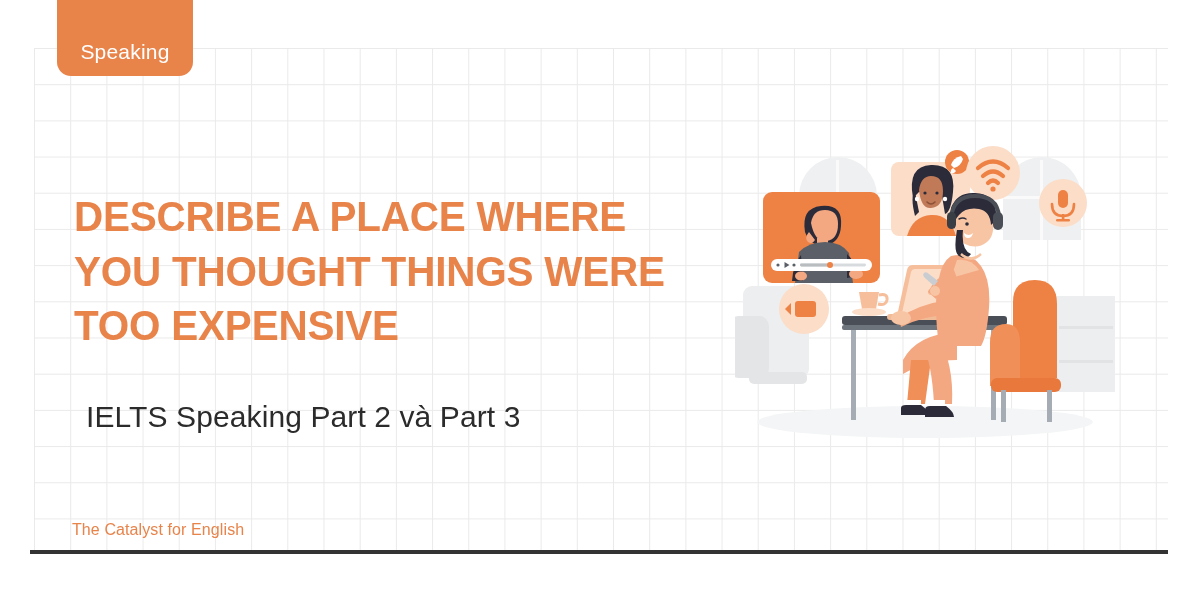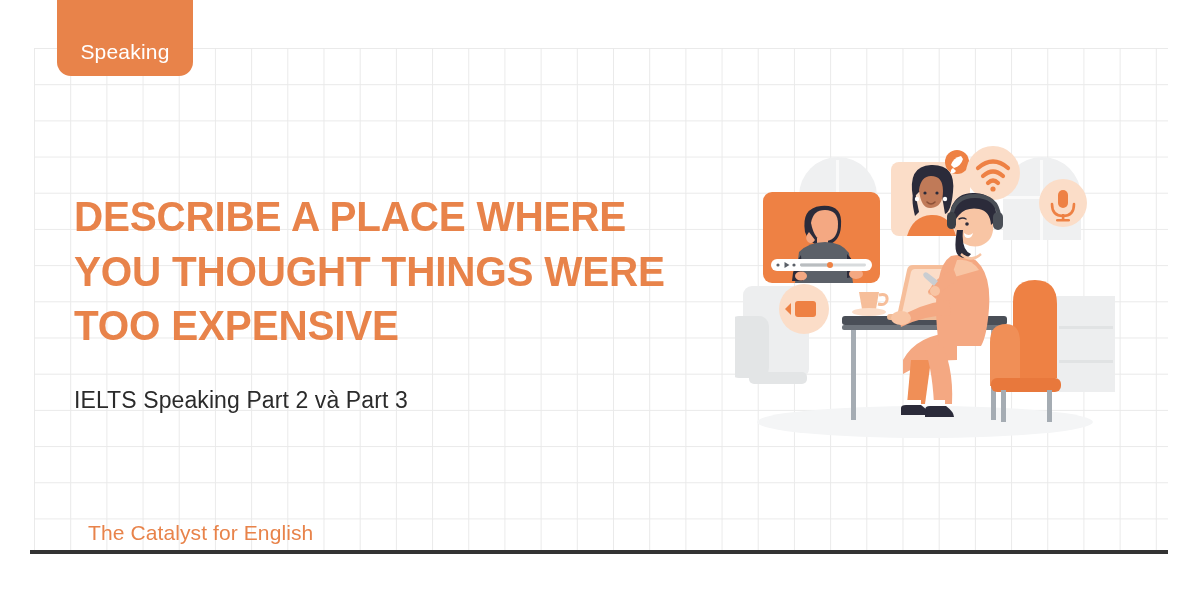--- a/index.html
+++ b/index.html
@@ -74,35 +74,35 @@
     font-weight: bold;
     line-height: 1.27;
     letter-spacing: -0.2px;
     text-transform: uppercase;
     margin: 0;
     transform: scaleX(0.94);
     transform-origin: left center;
   }
   #subtitle {
     color: #2b2b2b;
-    font-size: 23px;
+    font-size: 30px;
     font-weight: 400;
     line-height: 1.2;
-    margin: 0;
+    margin: 12px;
     padding-top: 34px;
     letter-spacing: 0.1px;
   }
 
   
   #footer-label {
     position: absolute;
-    left: 88px;
+    left: 72px;
     top: 521px;
     color: #E8834A;
-    font-size: 21px;
+    font-size: 16px;
     font-weight: 400;
     letter-spacing: 0.1px;
   }
   #footer-rule {
     position: absolute;
     left: 30px;
     top: 550px;
     width: 1138px;
     height: 4px;
     background: #333333;

